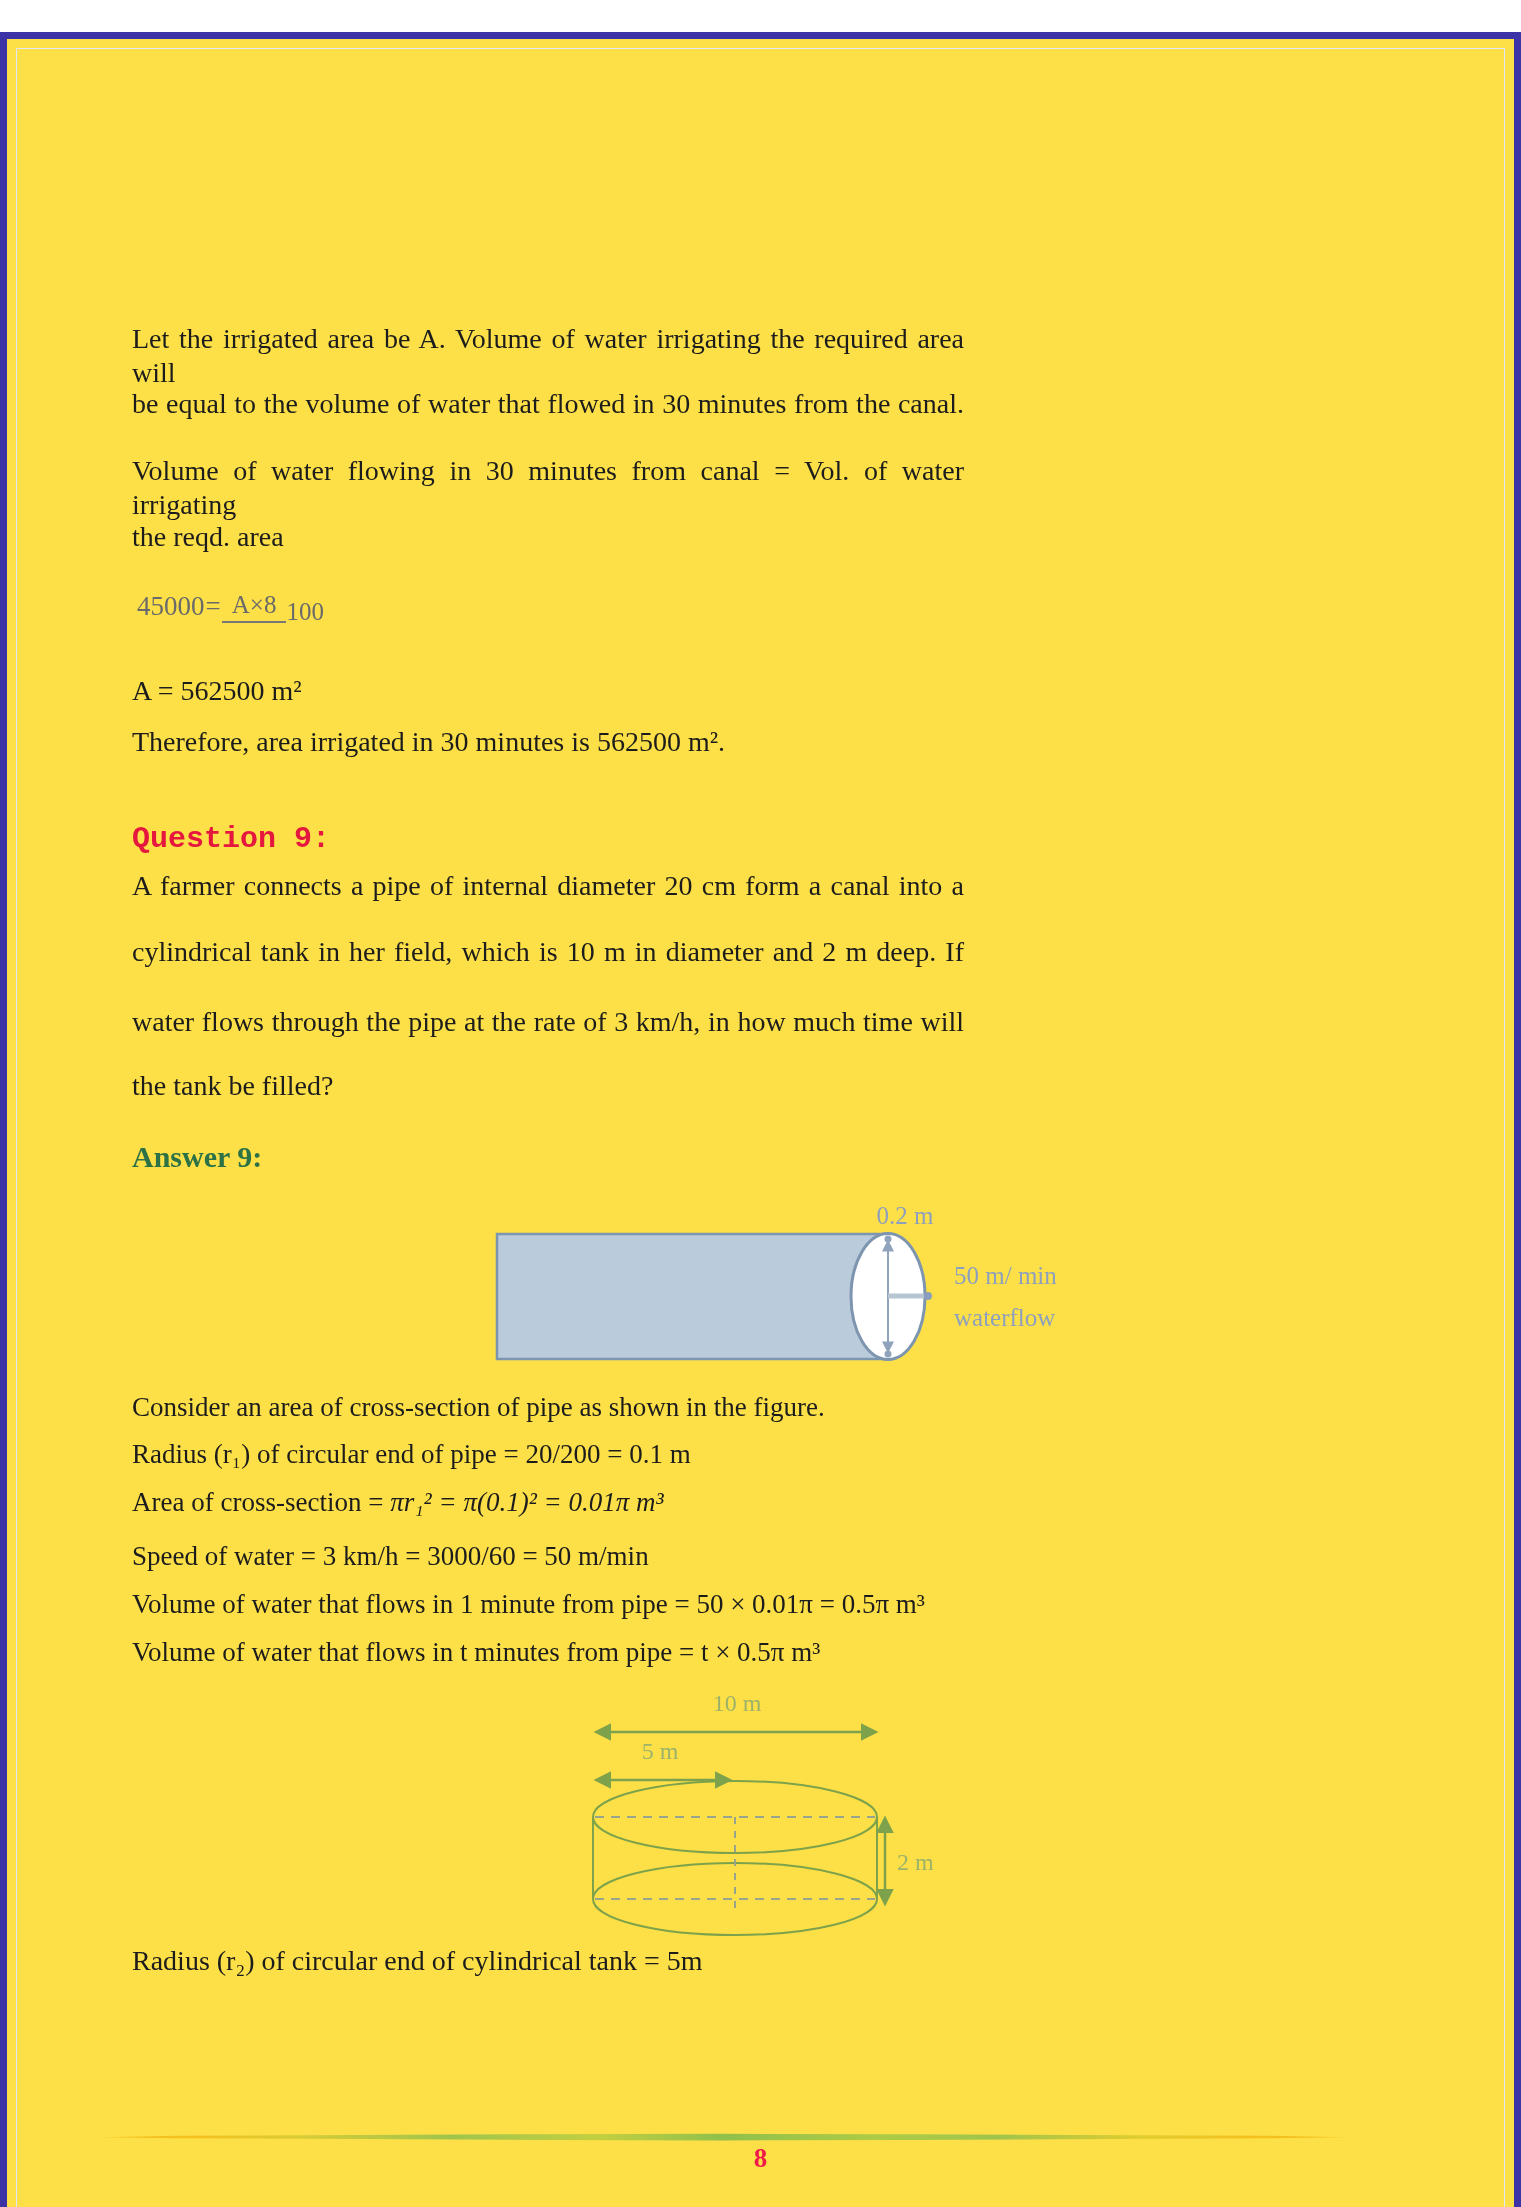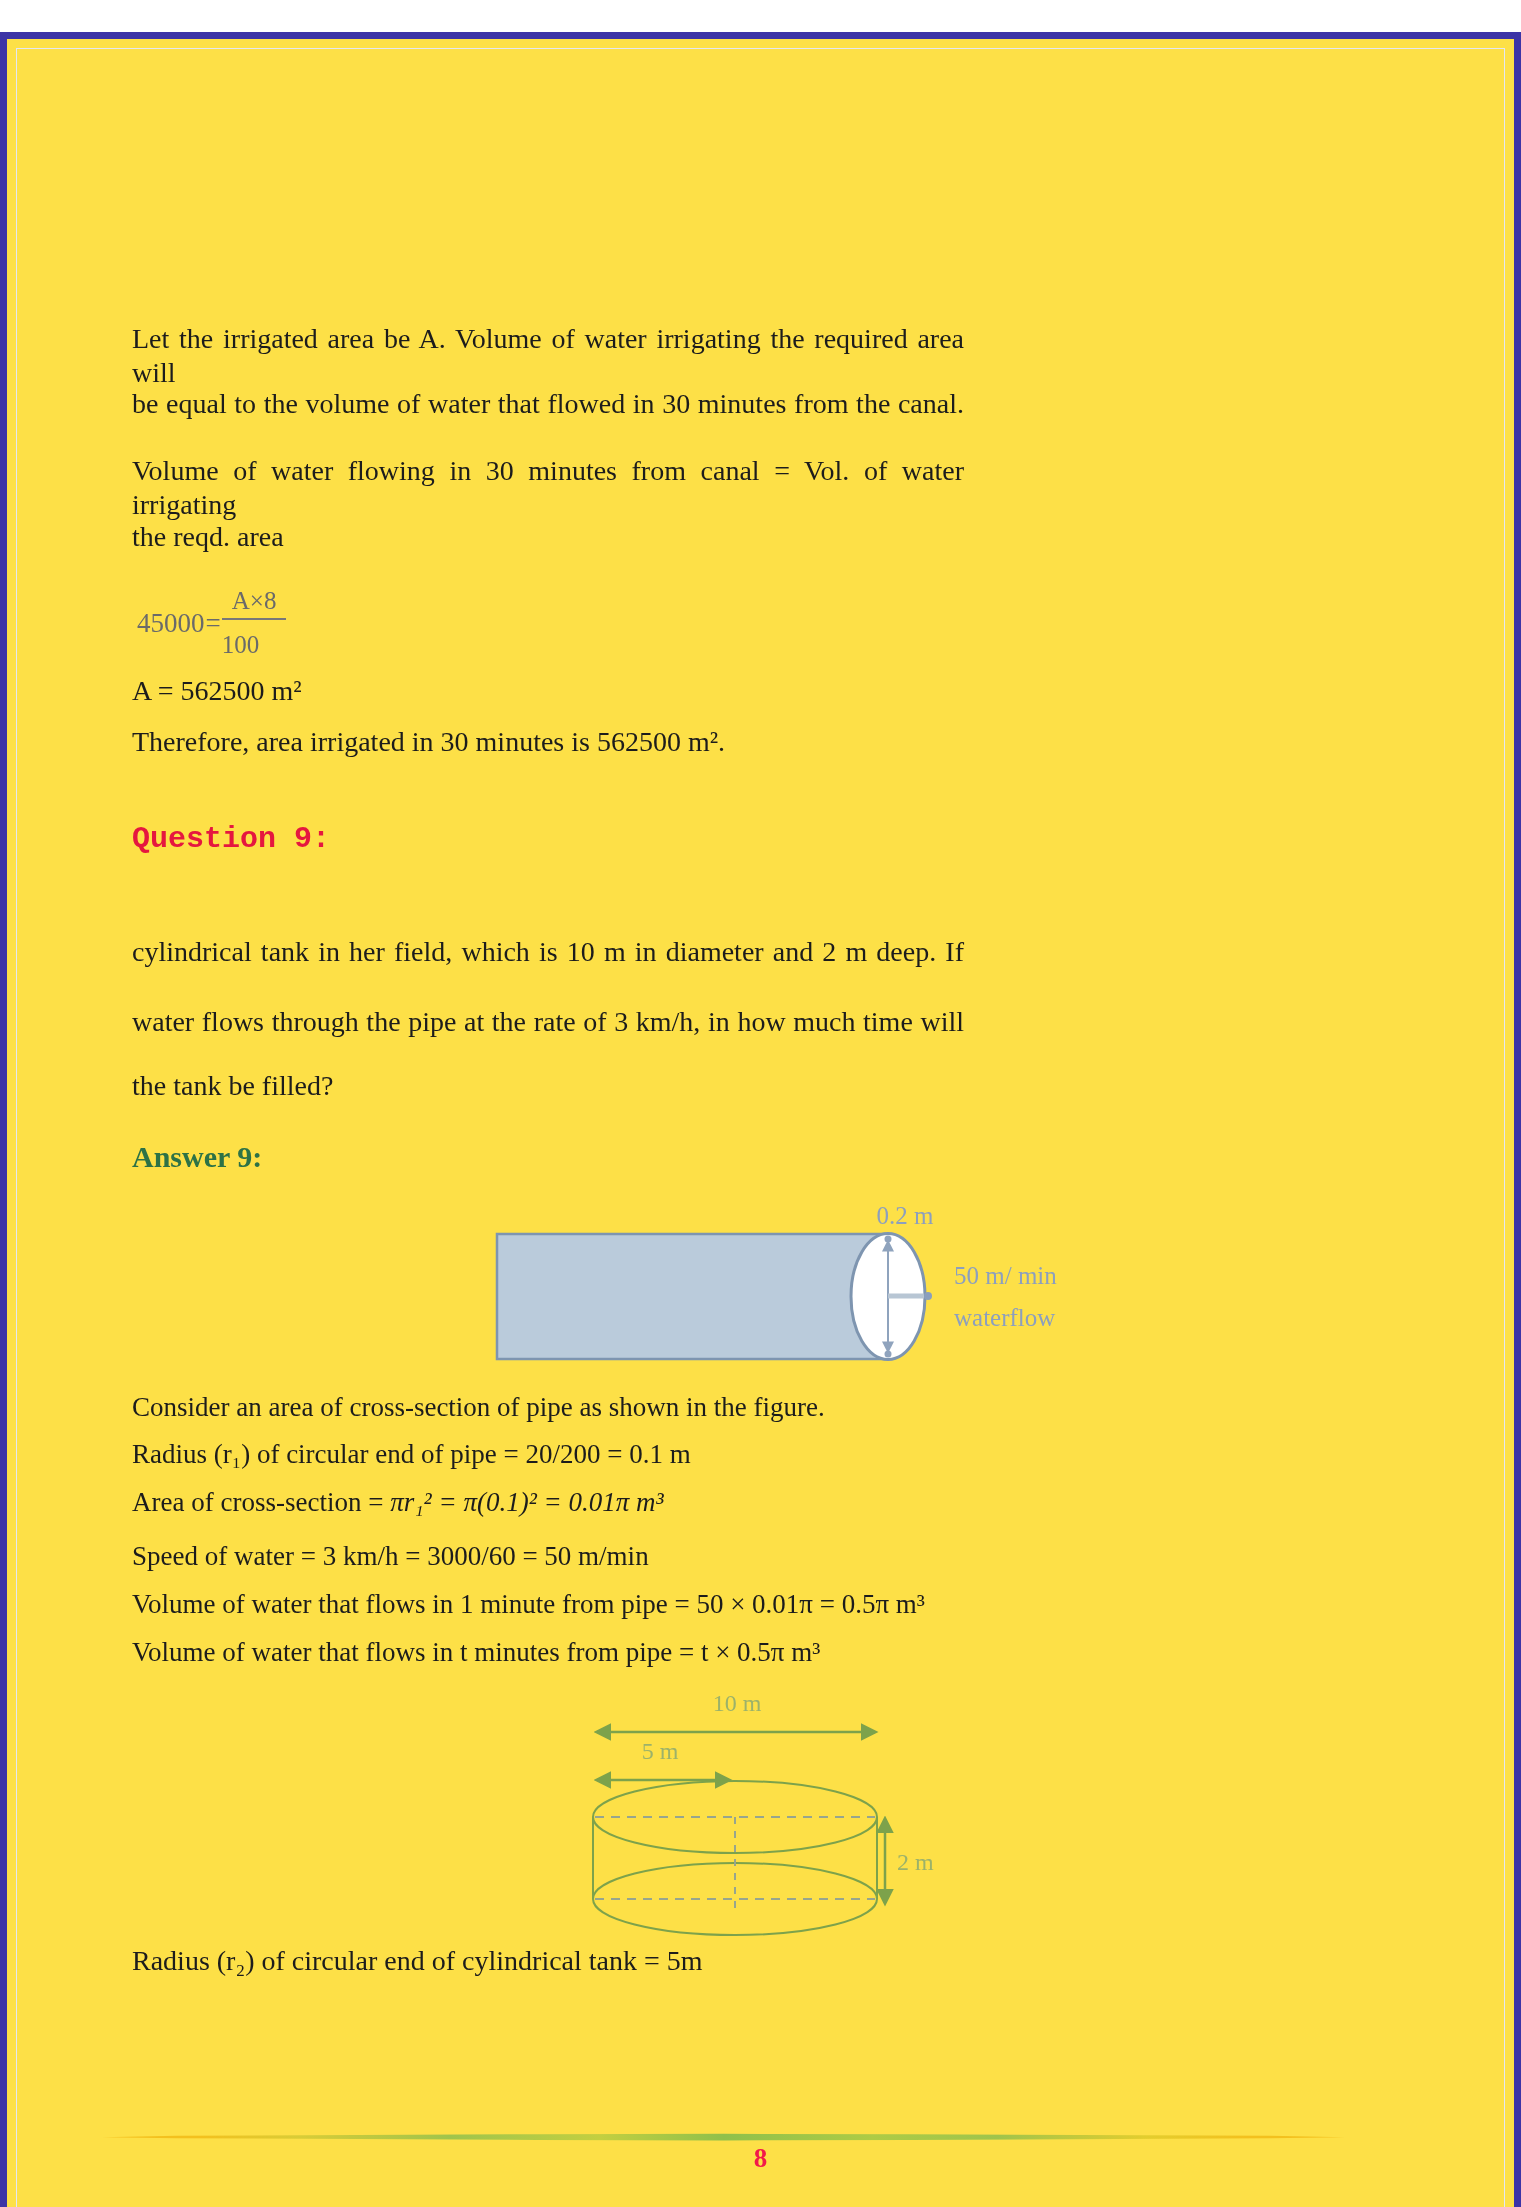--- a/index.html
+++ b/index.html
@@ -38,21 +38,21 @@
     font-size:30px;font-weight:bold;
     line-height:34px;
   }
   .h-question{color:#e5173f;font-family:Liberation Mono, monospace;}
   .h-answer{color:#2d7246;}
   .eq{
     position:absolute;left:130px;top:548px;
     display:flex;align-items:center;gap:1px;
     color:#6a6a6a;font-size:27px;
   }
-  .frac{display:inline-flex;flex-direction:column;line-height:1.15;}
+  .frac{display:inline-flex;align-items:center;line-height:1.15;}
   .frac .num{padding:0 10px 2px 10px;border-bottom:2px solid #787878;font-size:25px;}
   .frac .den{padding-top:11px;font-size:25px;}
   .fig{position:absolute;}
   .math-it{font-style:italic;}
   .footer-line{
     position:absolute;left:95px;top:2093px;width:1243px;height:10px;
     background:linear-gradient(90deg,#f3c01e 0%,#f3c01e 8%,#d8cc37 16%,#9fc44c 28%,#c3cf40 40%,#8fc04b 50%,#aecb45 62%,#9fc44c 72%,#e3cd2e 84%,#f3c01e 92%,#f3c01e 100%);
     clip-path:polygon(0% 52%,6% 38%,35% 22%,50% 18%,65% 22%,94% 38%,100% 52%,94% 62%,65% 80%,50% 84%,35% 80%,6% 62%);
   }
   .page-num{
@@ -79,20 +79,21 @@
     <span class="frac">
       <span class="num">A×8</span>
       <span class="den">100</span>
     </span>
   </div>
 
   <div class="tl" style="top:635px">A = 562500 m²</div>
   <div class="tl" style="top:686px">Therefore, area irrigated in 30 minutes is 562500 m².</div>
 
   <div class="heading h-question" style="top:783px">Question 9:</div>
+  <div class="tl just" style="top:830px">A farmer connects a pipe of internal diameter 20 cm form a canal into a</div>
   <div class="tl just" style="top:896px">cylindrical tank in her field, which is 10 m in diameter and 2 m deep. If</div>
   <div class="tl just" style="top:966px">water flows through the pipe at the rate of 3 km/h, in how much time will</div>
   <div class="tl" style="top:1030px">the tank be filled?</div>
 
   <div class="heading h-answer" style="top:1101px">Answer 9:</div>
 
   <div class="fig" style="left:450px;top:1145px;width:730px;height:215px">
     <svg width="730" height="215" viewBox="0 0 730 215">
       <defs>
         <marker id="arrB" viewBox="0 0 10 10" refX="8" refY="5" markerWidth="6" markerHeight="6" orient="auto-start-reverse">

